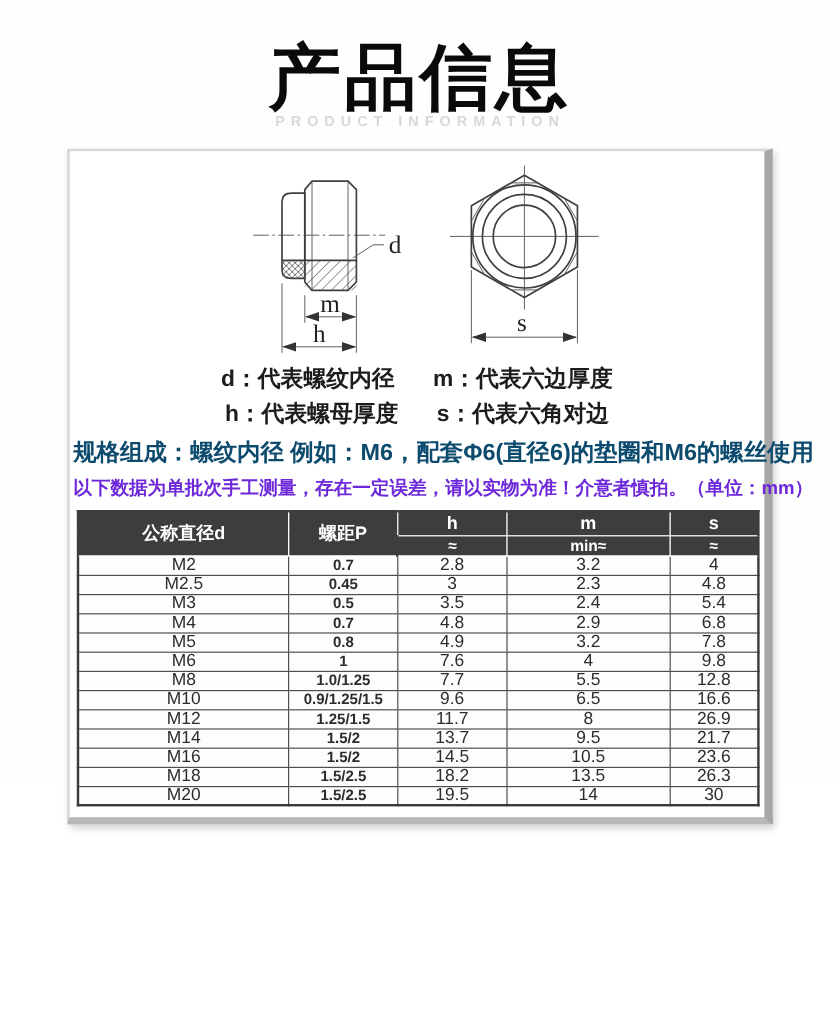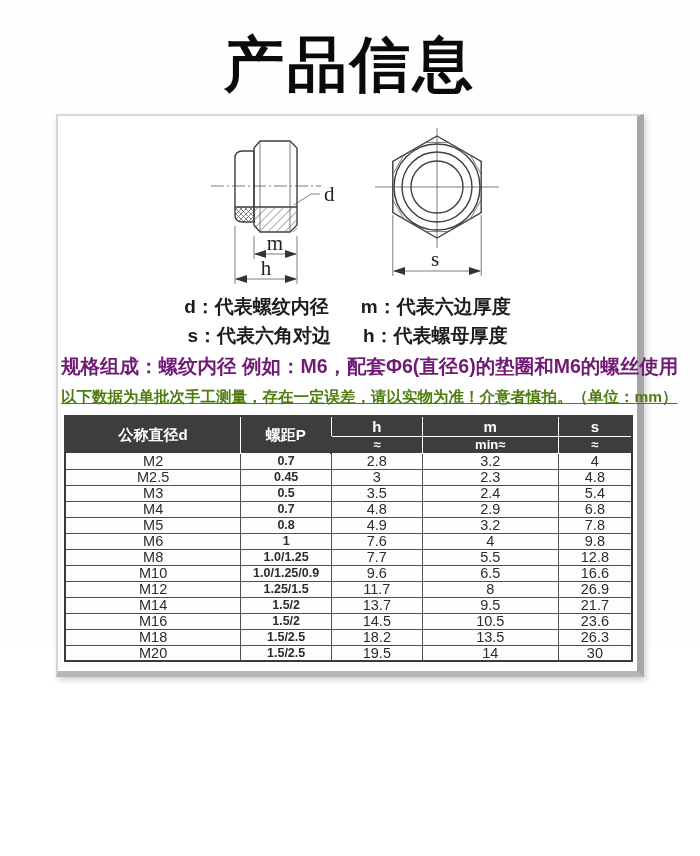--- a/index.html
+++ b/index.html
@@ -64,30 +64,29 @@
   .dim-text { font-family:"Liberation Serif","DejaVu Serif",serif; font-size:21px; fill:#222; }
 
   
   .legend-line {
     display:flex; justify-content:center; gap:32px;
     font-size:19px; font-weight:700; color:#1c1c1c;
     line-height:29px;
   }
   .spec-line {
     text-align:left;
-    font-size:19.5px; font-weight:700; color:#701a75;
+    font-size:19.5px; font-weight:700; color:#0c4a6e;
     margin-top:3px; white-space:nowrap;
   }
   .warning-line {
     text-align:center;
     font-size:15.5px; font-weight:700;
-    color:#4d7c0f;
+    color:#6d28d9;
     margin:7px 0 7px;
     white-space:nowrap;
-    text-decoration:underline;
   }
 
   
   table.spec-table {
     width:calc(100% - 4px);
     margin:0 0 0 3px;
     border-collapse:collapse;
     table-layout:fixed;
   }
   .spec-table col.c1 { width:31%; }
@@ -121,20 +120,21 @@
   }
   .spec-table tbody td.pitch { font-size:12.5px; font-weight:700; }
   .spec-table { border:2px solid #3a3a3a; }
 </style>
 </head>
 <body>
 
 <div class="page">
 
   <div class="title">产品信息</div>
+  <div class="subtitle">PRODUCT INFORMATION</div>
 
 
   <div class="card">
 
     <svg class="diagram" width="576" height="168" viewBox="0 0 576 168">
       <defs>
         <pattern id="hatch" width="6" height="6" patternTransform="rotate(45)" patternUnits="userSpaceOnUse">
           <line x1="0" y1="0" x2="0" y2="6" stroke="#555" stroke-width="1"></line>
         </pattern>
         <pattern id="xhatch" width="5" height="5" patternUnits="userSpaceOnUse">
@@ -186,22 +186,22 @@
         <line x1="333" y1="147" x2="419" y2="147" class="thin-line" marker-start="url(#arr)" marker-end="url(#arr)"></line>
         <text x="374" y="142" text-anchor="middle" class="dim-text">s</text>
       </g>
     </svg>
 
     <div class="legend-line">
       <span>d：代表螺纹内径</span>
       <span>m：代表六边厚度</span>
     </div>
     <div class="legend-line">
+      <span>h：代表螺母厚度</span>
       <span>s：代表六角对边</span>
-      <span>h：代表螺母厚度</span>
     </div>
     <div class="spec-line">规格组成：螺纹内径 例如：M6，配套Φ6(直径6)的垫圈和M6的螺丝使用</div>
     <div class="warning-line">以下数据为单批次手工测量，存在一定误差，请以实物为准！介意者慎拍。（单位：mm）</div>
 
     <table class="spec-table">
       <colgroup>
         <col class="c1">
           <col class="c2">
           <col class="c3">
           <col class="c4">
@@ -266,21 +266,21 @@
           </tr>
           <tr>
             <td>M8</td>
             <td class="pitch">1.0/1.25</td>
             <td>7.7</td>
             <td>5.5</td>
             <td>12.8</td>
           </tr>
           <tr>
             <td>M10</td>
-            <td class="pitch">1.0/1.25/0.9</td>
+            <td class="pitch">0.9/1.25/1.5</td>
             <td>9.6</td>
             <td>6.5</td>
             <td>16.6</td>
           </tr>
           <tr>
             <td>M12</td>
             <td class="pitch">1.25/1.5</td>
             <td>11.7</td>
             <td>8</td>
             <td>26.9</td>

